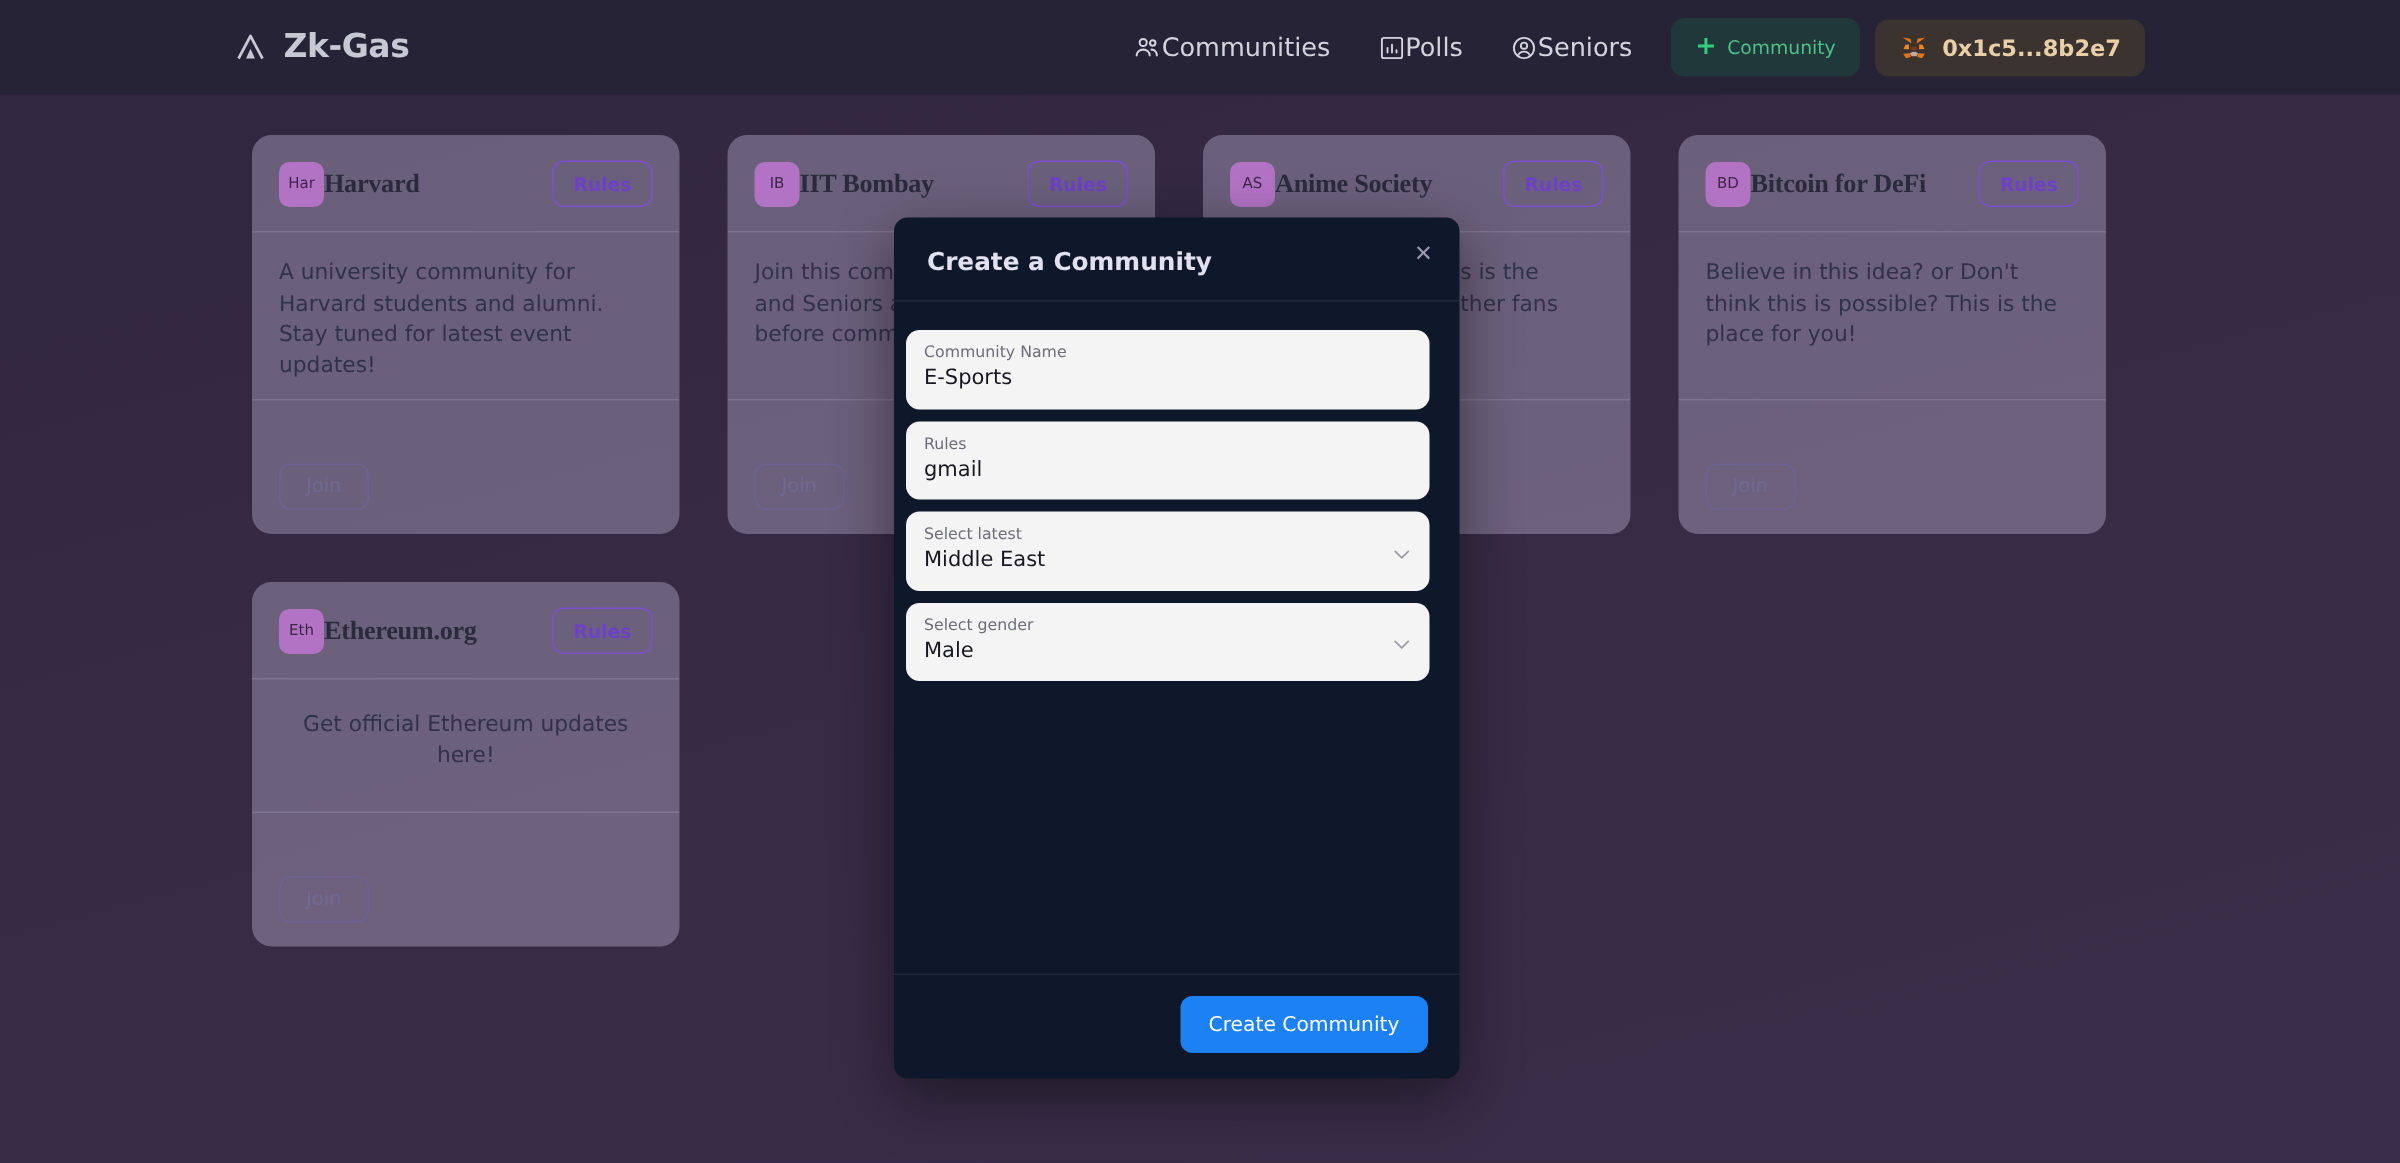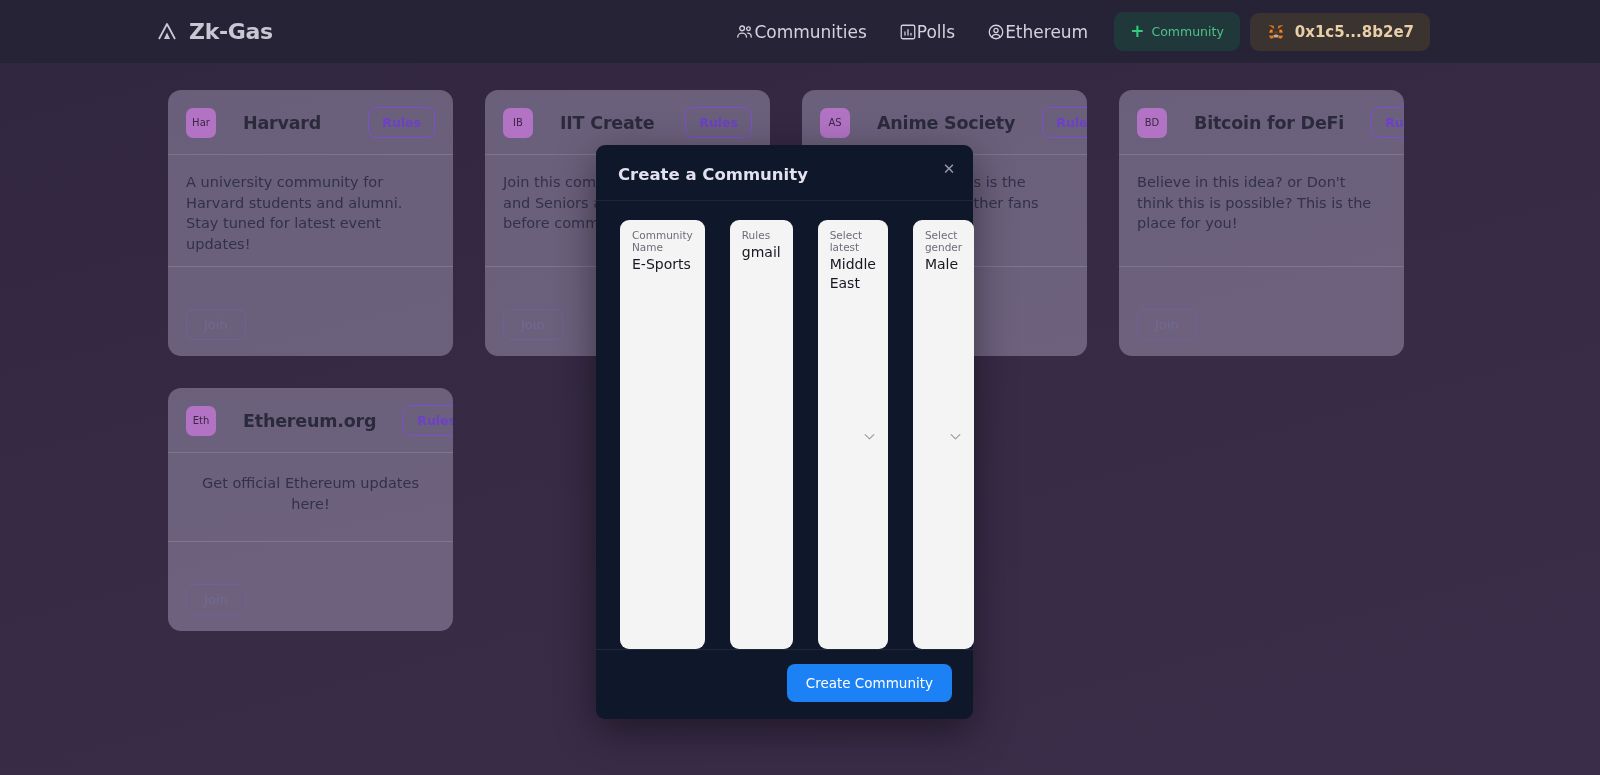--- a/index.html
+++ b/index.html
@@ -65,34 +65,34 @@
     gap:32px 32px;
   }
   .card {
     width:285px;
     background:rgba(190,180,210,0.40);
     border-radius:13px;
     overflow:hidden;
     display:flex; flex-direction:column;
   }
   .card-head {
-    display:flex; align-items:center; gap:27px;
+    display:flex; align-items:center; gap:0;
     padding:17px 18px 16px 18px;
     border-bottom:1px solid rgba(255,255,255,0.13);
   }
   .avatar {
     width:30px; height:30px; flex:0 0 30px;
     border-radius:7px;
     background:#b273c4;
     color:#3e2548; font-size:10px;
     display:flex; align-items:center; justify-content:center;
   }
   .card-title {
     font-size:17.5px; font-weight:bold; color:#2b2a3c;
-    white-space:nowrap; letter-spacing:-0.2px;
+    white-space:nowrap; letter-spacing:-0.2px;font-family:Liberation Serif, serif;
   }
   .btn-rules {
     margin-left:auto;
     border:1.4px solid #7c4fd0;
     color:#6d40c7; background:transparent;
     font-size:12.5px; font-weight:bold;
     border-radius:8px; padding:7px 13px;
     cursor:pointer; font-family:inherit;
   }
   .card-body {
@@ -133,22 +133,22 @@
   .modal-close {
     position:absolute; right:14px; top:14px;
     width:20px; height:20px;
     background:none; border:none;
     color:#9a98ab; font-size:15px;
     cursor:pointer; line-height:1;
     font-family:inherit;
   }
   .modal-body {
     flex:1 1 auto;
-    padding:19px 20px 0 24px;
-    display:flex; flex-direction:row; gap:25px;
+    padding:19px 20px 0 8px;
+    display:flex; flex-direction:column; gap:8px;
   }
   .field {
     background:#f4f4f5;
     border-radius:9px;
     padding:9px 12px 11px 12px;
     position:relative;
   }
   .field-label {
     font-size:10.5px; color:#6d6d78; display:block; margin-bottom:2px;
   }
@@ -213,21 +213,21 @@
     </div>
 
     <div class="nav-link">
       <span>
         <svg width="18" height="18" viewBox="0 0 24 24" fill="none" stroke="#d3d3dd" stroke-width="1.7" stroke-linecap="round" stroke-linejoin="round">
           <circle cx="12" cy="12" r="9"></circle>
           <circle cx="12" cy="10" r="2.8"></circle>
           <path d="M6.5 19c1-2.6 3-3.8 5.5-3.8S16.5 16.4 17.5 19"></path>
         </svg>
       </span>
-      <span>Ethereum</span>
+      <span>Seniors</span>
     </div>
 
     <button class="btn-new-community">
       <span class="plus-ico">+</span>
       <span>Community</span>
     </button>
 
     <button class="btn-wallet">
       <span>
         <svg class="fox" viewBox="0 0 24 24">
@@ -256,21 +256,21 @@
     </div>
     <div class="card-body">A university community for Harvard students and alumni. Stay tuned for latest event updates!</div>
     <div class="card-foot">
       <button class="btn-join">Join</button>
     </div>
   </div>
 
   <div class="card">
     <div class="card-head">
       <div class="avatar">IB</div>
-      <div class="card-title">IIT Create</div>
+      <div class="card-title">IIT Bombay</div>
       <button class="btn-rules">Rules</button>
     </div>
     <div class="card-body">Join this community for Freshers and Seniors alike. View the rules before community polls.</div>
     <div class="card-foot">
       <button class="btn-join">Join</button>
     </div>
   </div>
 
   <div class="card">
     <div class="card-head">

